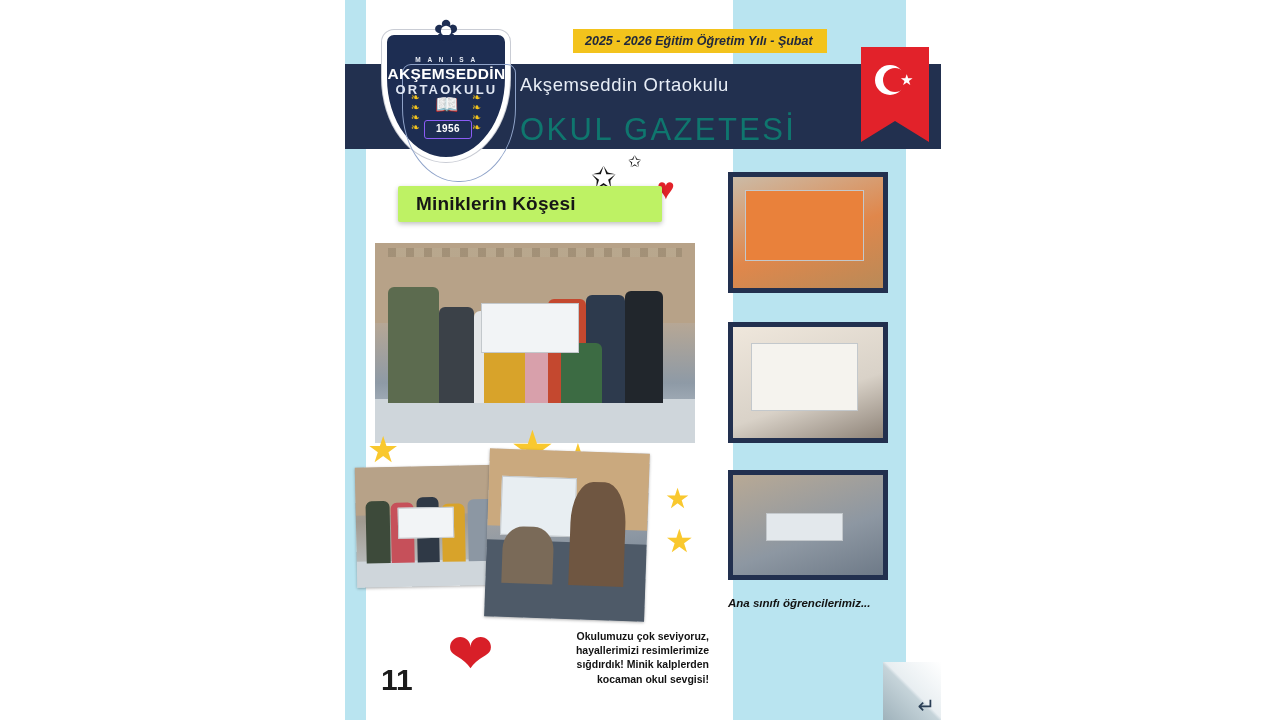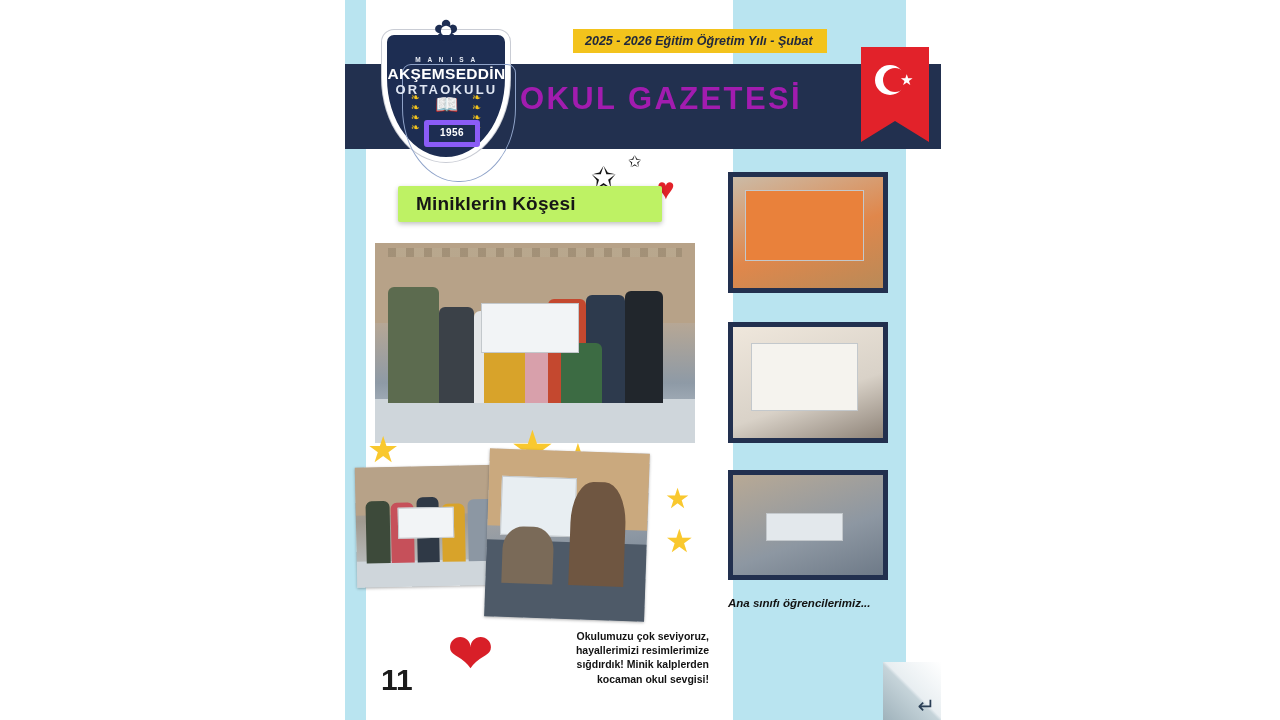--- a/index.html
+++ b/index.html
@@ -71,24 +71,24 @@
   }
   .school-name {
     font-size: 18.5px;
     letter-spacing: 0.6px;
     color: #e8eef7;
     font-weight: 400;
     line-height: 1.2;
   }
   .gazette-title {
     font-size: 31px;
-    font-weight: bold;
+    font-weight: normal;
     letter-spacing: 2.4px;
-    color: #a21caf;
-    margin-top: 9px;
+    color: #0f766e;
+    margin-top: 18px;
     line-height: 1.05;
   }
 
   
   .date-ribbon {
     position: absolute;
     left: 228px;
     top: 29px;
     height: 24px;
     line-height: 24px;
@@ -152,21 +152,21 @@
     position: absolute; left: 0; top: 74px; width: 145px;
     text-align: center; color: #dfe6f2;
     font-size: 13px; letter-spacing: 2.2px; font-weight: bold;
   }
   .crest-book {
     position: absolute; left: 60px; top: 86px; width: 26px; height: 22px;
     color: #f3c31c; font-size: 19px; text-align: center; line-height: 22px;
   }
   .crest-year {
     position: absolute; left: 50px; top: 112px; width: 46px; height: 17px;
-    background: #1d2d52; border: 5px solid #8b5cf6; border-radius: 3px;
+    background: #1d2d52; border: 1px solid #8b5cf6; border-radius: 3px;
     color: #ffffff; font-size: 10px; font-weight: bold;
     text-align: center; line-height: 16px; letter-spacing: 0.5px;
   }
   .crest-wreath-l, .crest-wreath-r {
     position: absolute; top: 84px; width: 18px; height: 50px;
     color: #f3c31c; font-size: 11px; line-height: 10px; overflow: hidden;
   }
   .crest-wreath-l { left: 28px; text-align: right; }
   .crest-wreath-r { left: 98px; text-align: left; }
 
@@ -314,20 +314,21 @@
   <div id="sheet">
 
     <div class="white-col"></div>
     <div class="white-col-2"></div>
 
     <div class="header-band"></div>
 
     <div class="date-ribbon">2025 - 2026 Eğitim Öğretim Yılı - Şubat</div>
 
     <div class="header-titles">
+      <div class="school-name">Akşemseddin Ortaokulu</div>
       <div class="gazette-title">OKUL GAZETESİ</div>
     </div>
 
     <div class="crest">
       <div class="crest-shield">
         <div class="crest-inner-line"></div>
       </div>
       <div class="crest-tulip">✿</div>
       <div class="crest-manisa">M A N I S A</div>
       <div class="crest-ak">AKŞEMSEDDİN</div>

